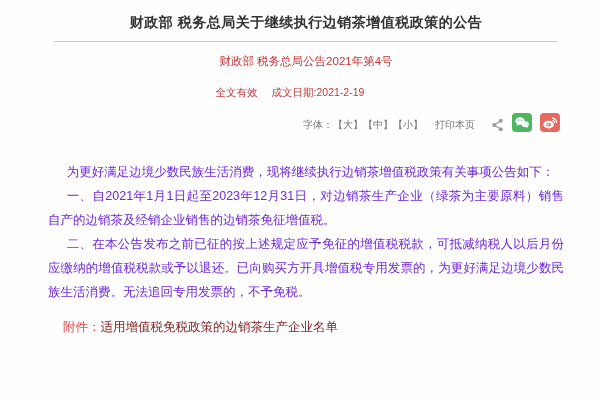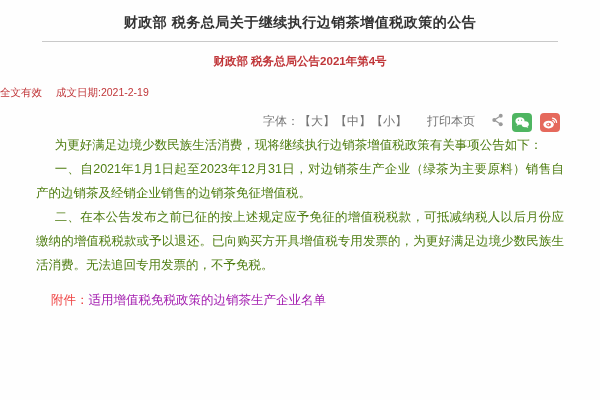--- a/index.html
+++ b/index.html
@@ -5,83 +5,84 @@
   * { box-sizing: border-box; margin: 0; padding: 0; }
   html, body { background: #ffffff; }
   .page {
     position: relative;
     width: 600px;
     height: 400px;
     margin: 0 auto;
     background: #fefefe;
     font-family: "Liberation Sans", "DejaVu Sans", sans-serif;
     overflow: hidden;
+    padding-left: 12px;
   }
   .doc-title {
     padding-top: 14px;
     text-align: center;
     font-size: 14px;
     font-weight: bold;
     color: #333333;
     letter-spacing: 0.5px;
   }
   .divider {
     margin: 9px 42px 0 42px;
     border: none;
     border-top: 1px solid #c9c9c9;
     height: 0;
   }
   .doc-number {
     margin-top: 12px;
     text-align: center;
     font-size: 11.5px;
-    font-weight: bold;
+    font-weight: normal;
     color: #c03639;
   }
   .meta-row {
     margin: 17px 32px 0 0;
-    text-align: left;
+    text-align: center;
     font-size: 10.5px;
     color: #c03639;
   }
   .meta-row .meta-date { margin-left: 14px; }
   .toolbar-row {
     margin: 13px 40px 0 0;
     display: flex;
     justify-content: flex-end;
-    align-items: flex-start;
-    font-size: 12px;
+    align-items: flex-end;
+    font-size: 10px;
     color: #757575;
   }
   .toolbar-row .font-size-option { cursor: pointer; }
-  .toolbar-row .print-link { margin-left: 20px; cursor: pointer; }
+  .toolbar-row .print-link { margin-left: 12px; cursor: pointer; }
   .toolbar-row .share-icon { margin-left: 16px; cursor: pointer; display: inline-flex; }
   .toolbar-row .social-icon {
     margin-left: 8px;
     width: 20px;
     height: 19px;
     display: inline-flex;
     cursor: pointer;
   }
   .content {
-    margin: 1px 36px 0 36px;
+    margin: 28px 36px 0 36px;
     font-size: 12.5px;
     line-height: 24px;
-    color: #4d7c0f;
+    color: #6d28d9;
     text-align: justify;
   }
   .content p { text-indent: 1.5em; margin: 0; }
   .attachment-row {
     margin: 11px 36px 0 36px;
     font-size: 12.5px;
     line-height: 24px;
     text-indent: 1.2em;
   }
   .attachment-label { color: #ef4444; }
-  .attachment-link { color: #a21caf; text-decoration: none; cursor: pointer; }
+  .attachment-link { color: #7f1d1d; text-decoration: none; cursor: pointer; }
 </style>
 </head>
 <body>
 
 <div class="page">
 
   <div class="doc-title">财政部 税务总局关于继续执行边销茶增值税政策的公告</div>
 
   <hr class="divider">
 

